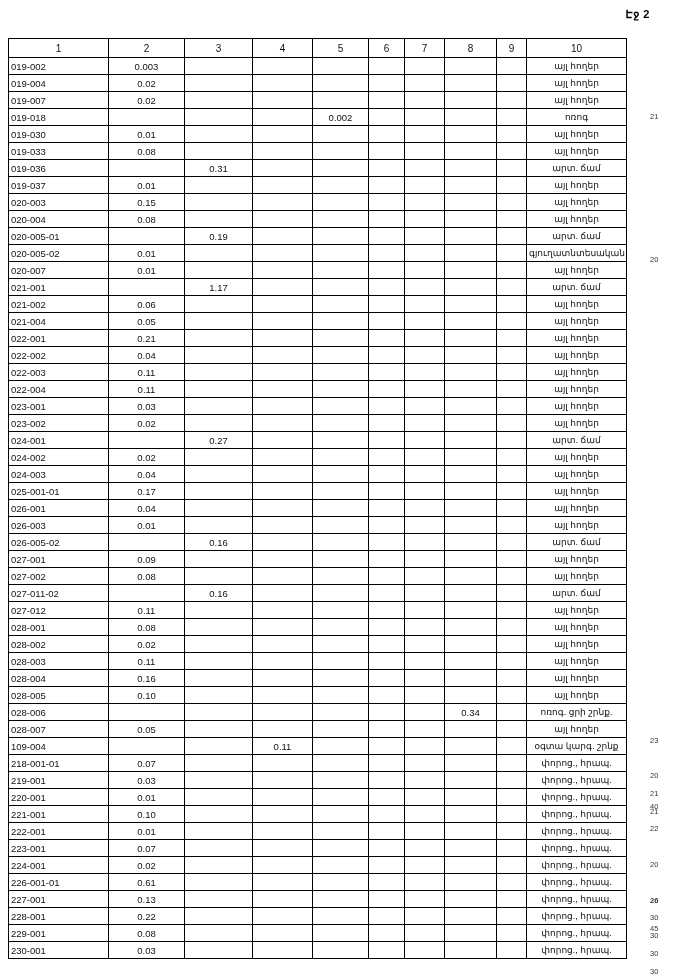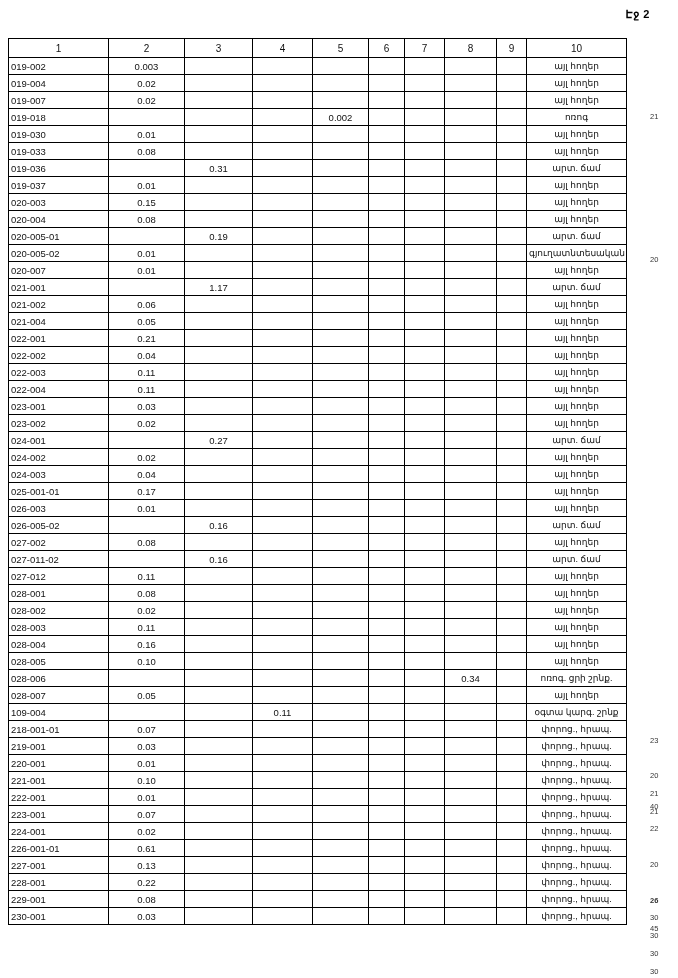--- a/index.html
+++ b/index.html
@@ -438,20 +438,32 @@
           <td class="c-num"></td>
           <td class="c-num"></td>
           <td class="c-num"></td>
           <td class="c-num"></td>
           <td class="c-num"></td>
           <td class="c-num"></td>
           <td class="c-num"></td>
           <td class="c-desc">այլ հողեր</td>
         </tr>
         <tr>
+          <td class="c-code">026-001</td>
+          <td class="c-num">0.04</td>
+          <td class="c-num"></td>
+          <td class="c-num"></td>
+          <td class="c-num"></td>
+          <td class="c-num"></td>
+          <td class="c-num"></td>
+          <td class="c-num"></td>
+          <td class="c-num"></td>
+          <td class="c-desc">այլ հողեր</td>
+        </tr>
+        <tr>
           <td class="c-code">026-003</td>
           <td class="c-num">0.01</td>
           <td class="c-num"></td>
           <td class="c-num"></td>
           <td class="c-num"></td>
           <td class="c-num"></td>
           <td class="c-num"></td>
           <td class="c-num"></td>
           <td class="c-num"></td>
           <td class="c-desc">այլ հողեր</td>
@@ -460,20 +472,32 @@
           <td class="c-code">026-005-02</td>
           <td class="c-num"></td>
           <td class="c-num">0.16</td>
           <td class="c-num"></td>
           <td class="c-num"></td>
           <td class="c-num"></td>
           <td class="c-num"></td>
           <td class="c-num"></td>
           <td class="c-num"></td>
           <td class="c-desc">արտ. ճամ</td>
+        </tr>
+        <tr>
+          <td class="c-code">027-001</td>
+          <td class="c-num">0.09</td>
+          <td class="c-num"></td>
+          <td class="c-num"></td>
+          <td class="c-num"></td>
+          <td class="c-num"></td>
+          <td class="c-num"></td>
+          <td class="c-num"></td>
+          <td class="c-num"></td>
+          <td class="c-desc">այլ հողեր</td>
         </tr>
         <tr>
           <td class="c-code">027-002</td>
           <td class="c-num">0.08</td>
           <td class="c-num"></td>
           <td class="c-num"></td>
           <td class="c-num"></td>
           <td class="c-num"></td>
           <td class="c-num"></td>
           <td class="c-num"></td>

